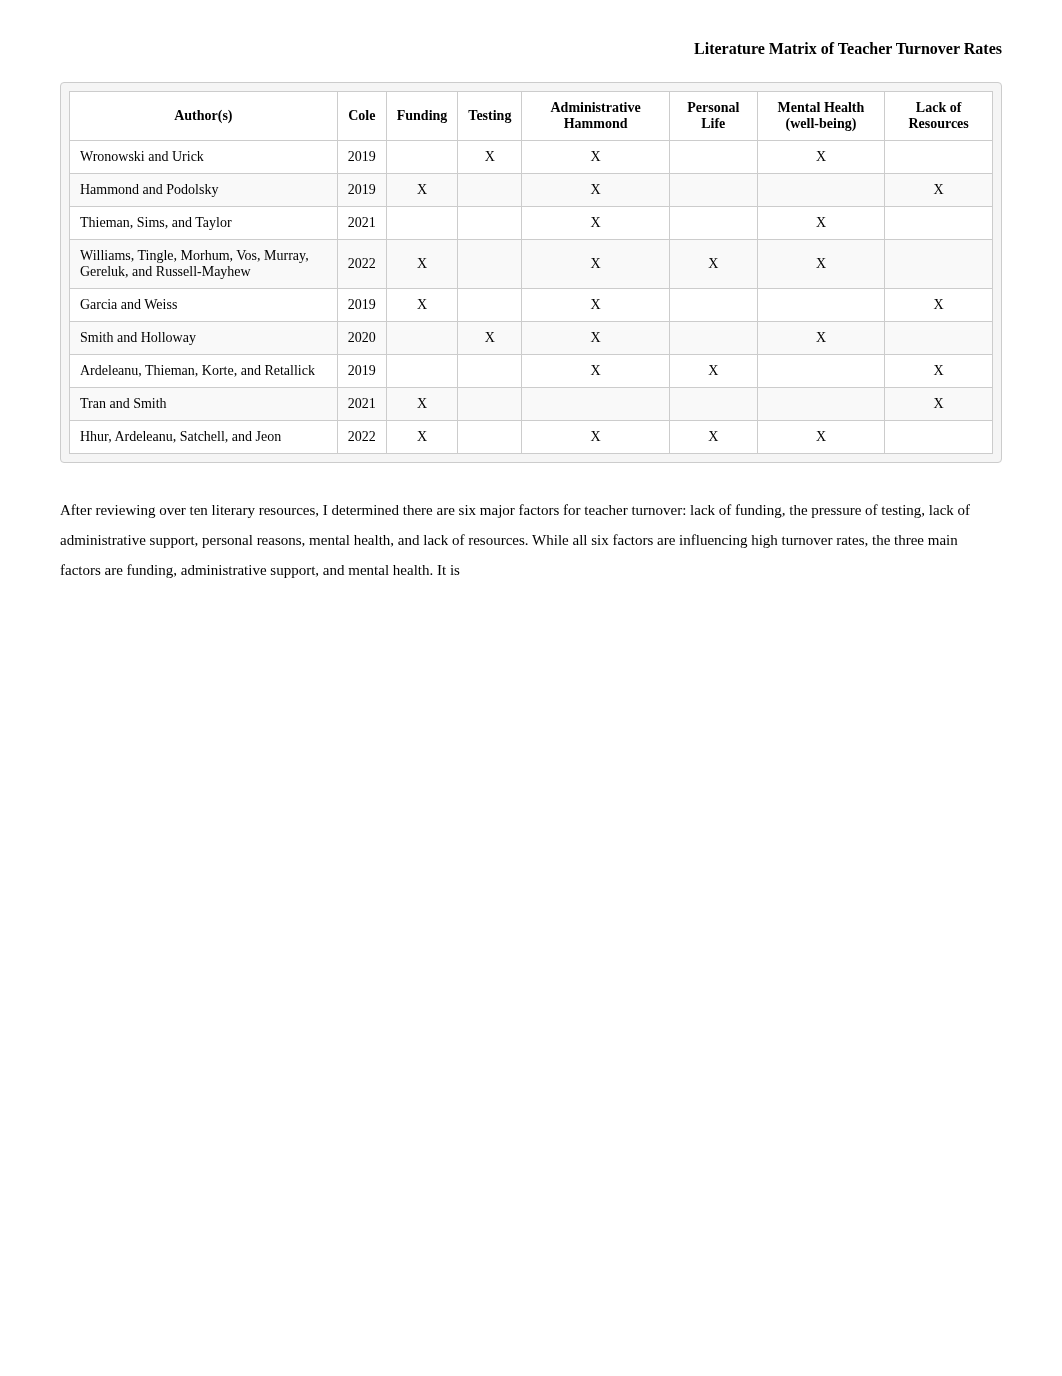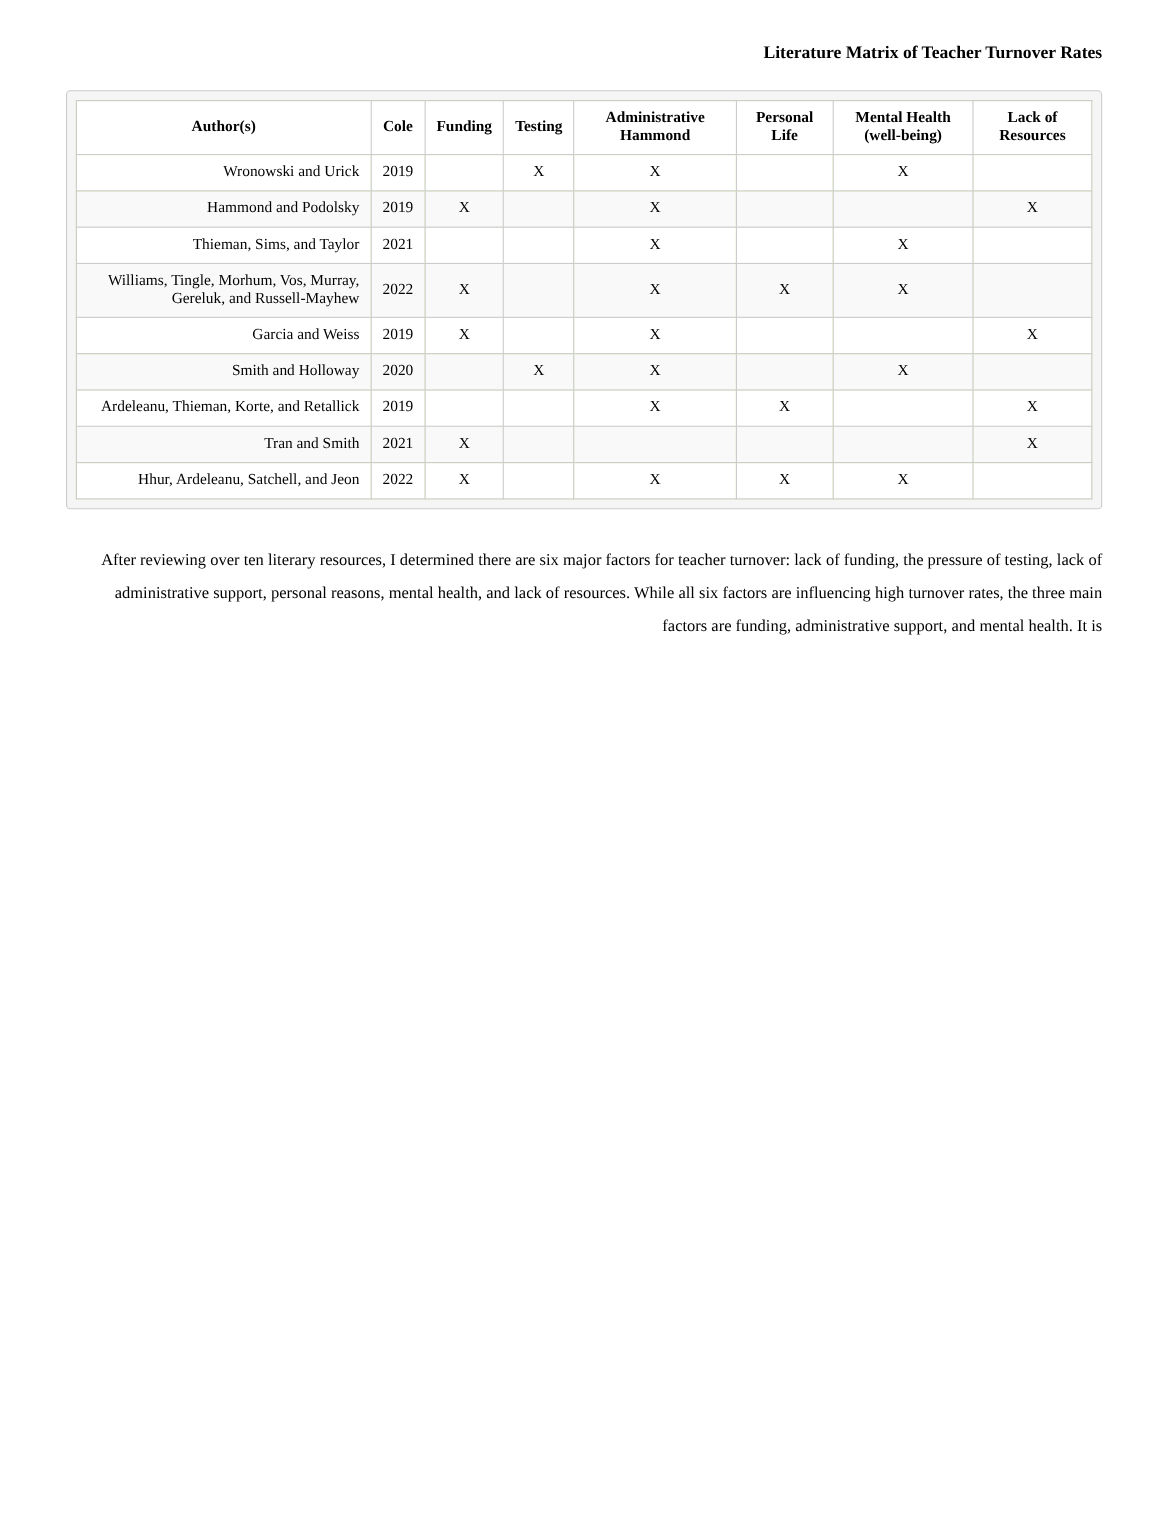--- a/index.html
+++ b/index.html
@@ -21,55 +21,54 @@
       border: 1px solid #cccccc;
       border-radius: 4px;
       overflow: hidden;
       margin-bottom: 32px;
       background: #f5f5f5;
     }
     table {
       width: 100%;
       border-collapse: collapse;
       font-size: 14px;
-      background: #bef264;
+      background: #a21caf;
       margin: 8px;
       width: calc(100% - 16px);
       border: 1px solid #cccccc;
     }
     th, td {
       border: 1px solid #cccccc;
       padding: 8px 10px;
       text-align: center;
       vertical-align: middle;
     }
     th {
       font-weight: bold;
       background: #ffffff;
     }
     td:first-child {
-      text-align: right;
+      text-align: left;
     }
     tr:nth-child(even) {
       background: #f9f9f9;
     }
     tr:nth-child(odd) {
       background: #ffffff;
     }
     thead tr {
       background: #ffffff !important;
     }
     .paragraph-section {
       margin-top: 16px;
       font-size: 15px;
       line-height: 2;
     }
     .paragraph-section p {
       margin-bottom: 0;
-      text-align: right;
     }
   </style>
 </head>
 <body>
 
 <div class="page-title">Literature Matrix of Teacher Turnover Rates</div>
 
 <div class="table-container">
   <table>
     <thead>

